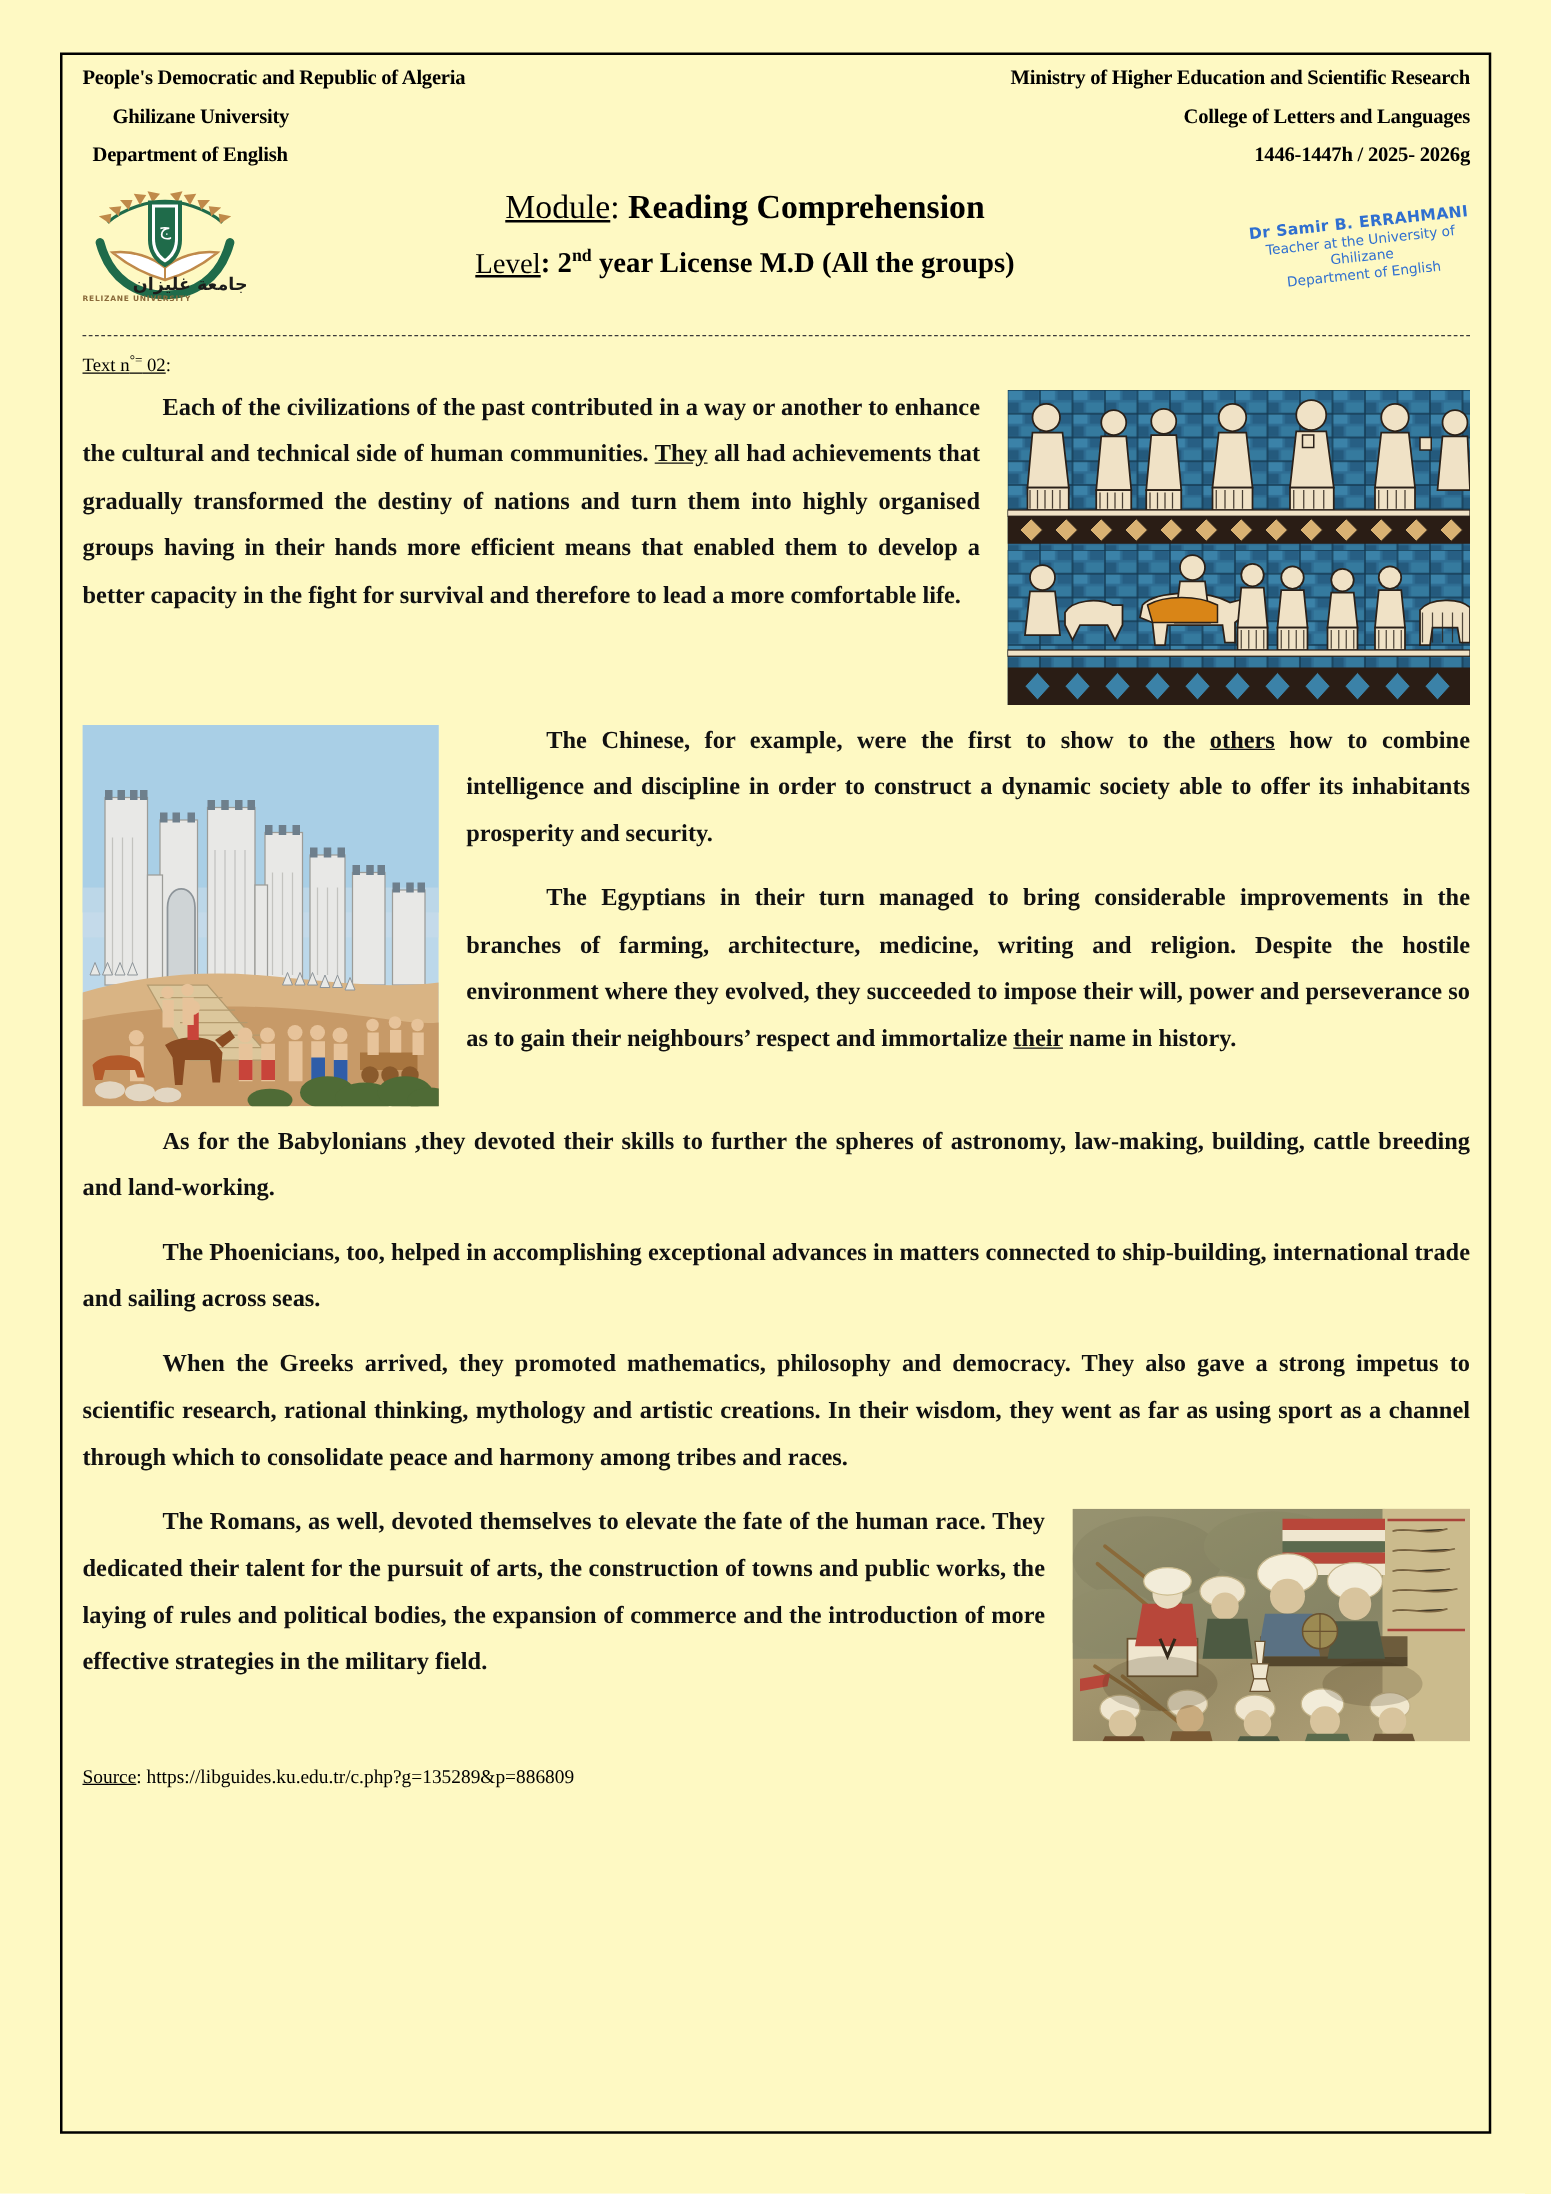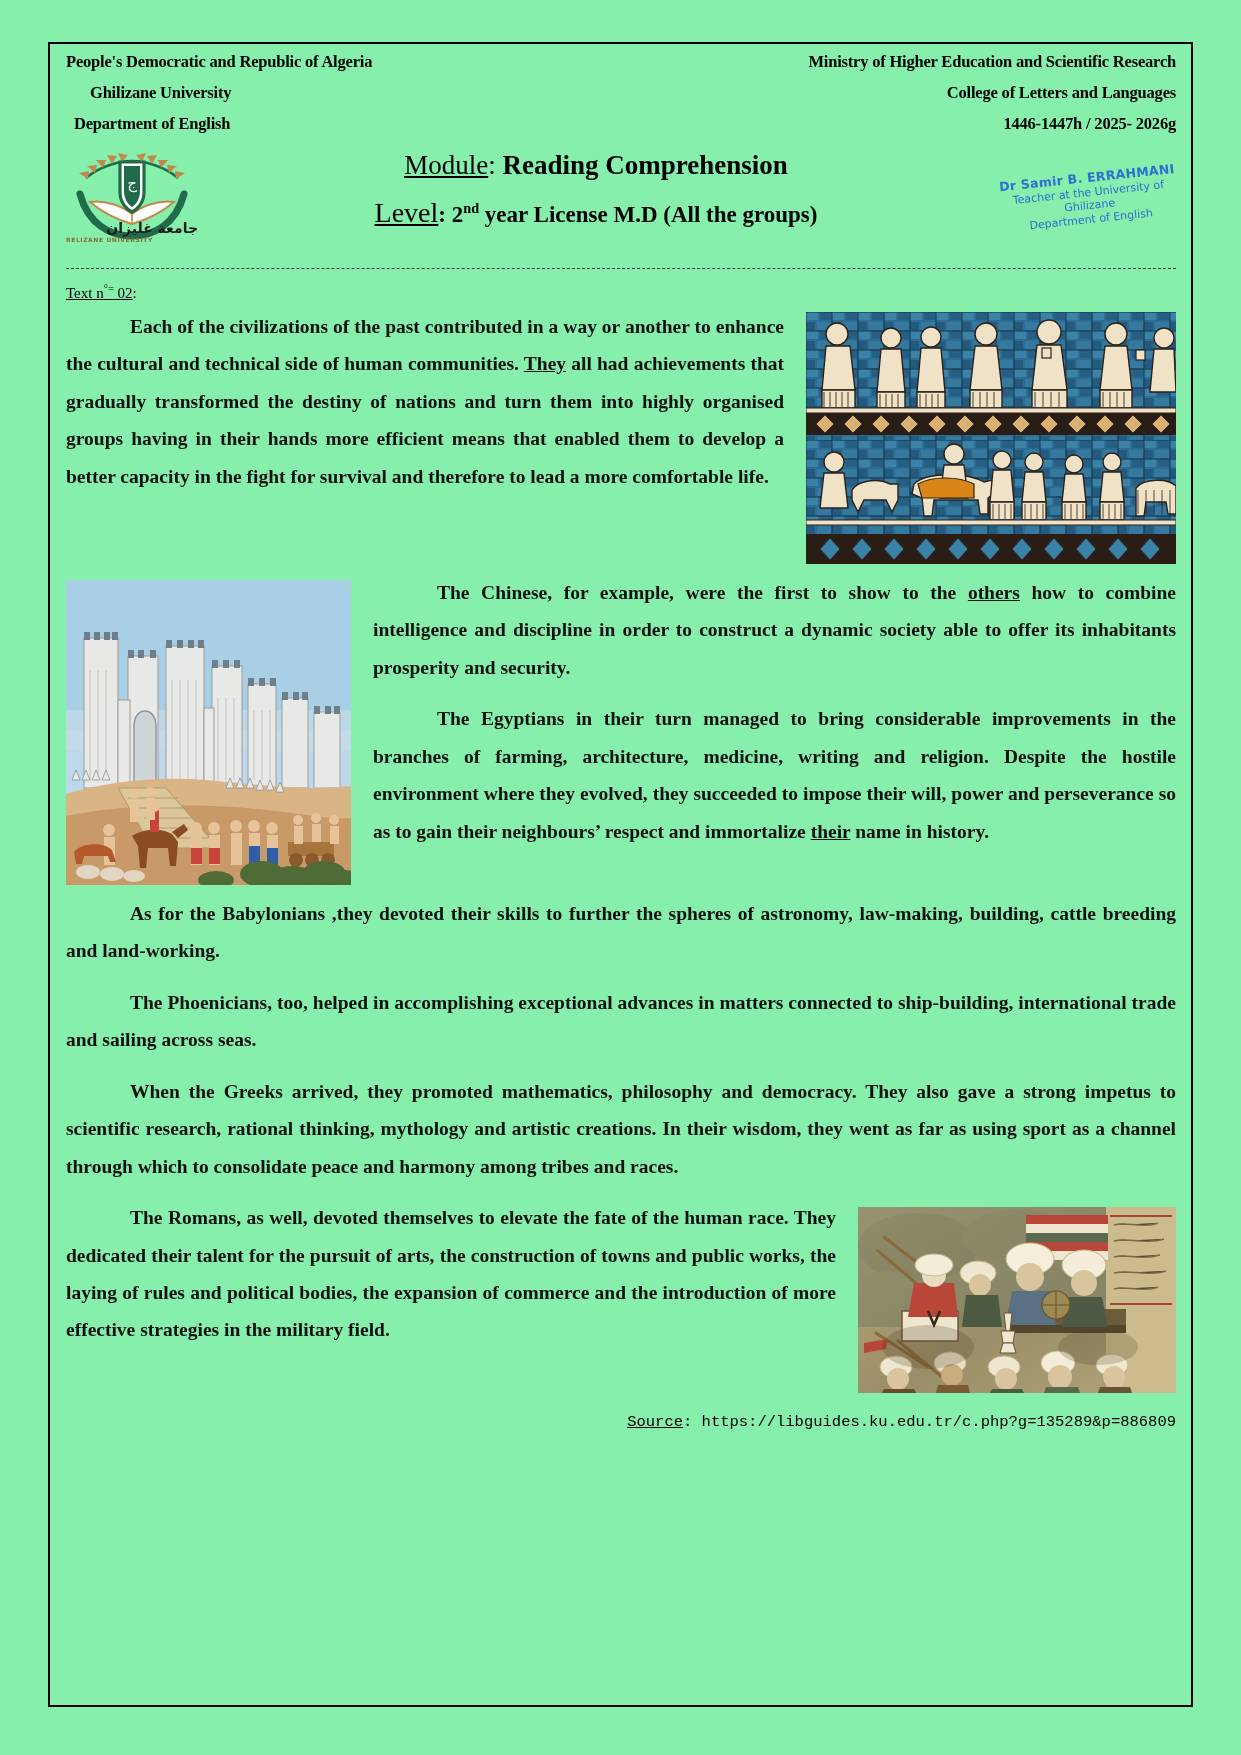--- a/index.html
+++ b/index.html
@@ -7,21 +7,21 @@
     padding: 0;
     background: #ffffff;
   }
   body {
     font-family: "Liberation Sans", sans-serif;
   }
   .page {
     position: relative;
     width: 1241px;
     height: 1755px;
-    background: #86efac;
+    background: #fef9c3;
     box-sizing: border-box;
     overflow: hidden;
   }
   .page-border {
     position: absolute;
     left: 48px;
     top: 42px;
     width: 1145px;
     height: 1665px;
     border: 2px solid #000000;
@@ -94,21 +94,21 @@
     font-family: "Liberation Serif", serif;
     font-size: 27px;
     color: #000;
     text-align: center;
     margin-bottom: 16px;
     white-space: nowrap;
   }
   .title-line .u { text-decoration: underline; font-weight: normal; margin-top: 12px; }
   .title-line b { font-weight: bold; text-align: center; }
   .title-line.level { font-size: 23px; }
-  .title-line.level .u { font-size: 28px; }
+  .title-line.level .u { font-size: 23px; }
   sup.ord { font-size: 0.62em; vertical-align: super; font-weight: bold; }
 
   .stamp {
     position: absolute;
     right: -6px;
     top: 24px;
     width: 186px;
     text-align: center;
     color: #2f6fd0;
     transform: rotate(-6deg);
@@ -170,24 +170,23 @@
     height: 186px;
     margin: 8px 0 10px 22px;
   }
   .clearer { clear: both; }
 
   
   .art { display: block; width: 100%; height: 100%; }
 
   
   .source {
-    font-family: Liberation Mono, monospace;
+    font-family: Liberation Serif, serif;
     font-size: 15.5px;
     color: #000;
-    text-align: right;
     margin-top: 10px;
   }
   .source .u { text-decoration: underline; }
 </style>
 </head>
 <body>
 
 <div class="page">
   <div class="page-border"></div>
 

